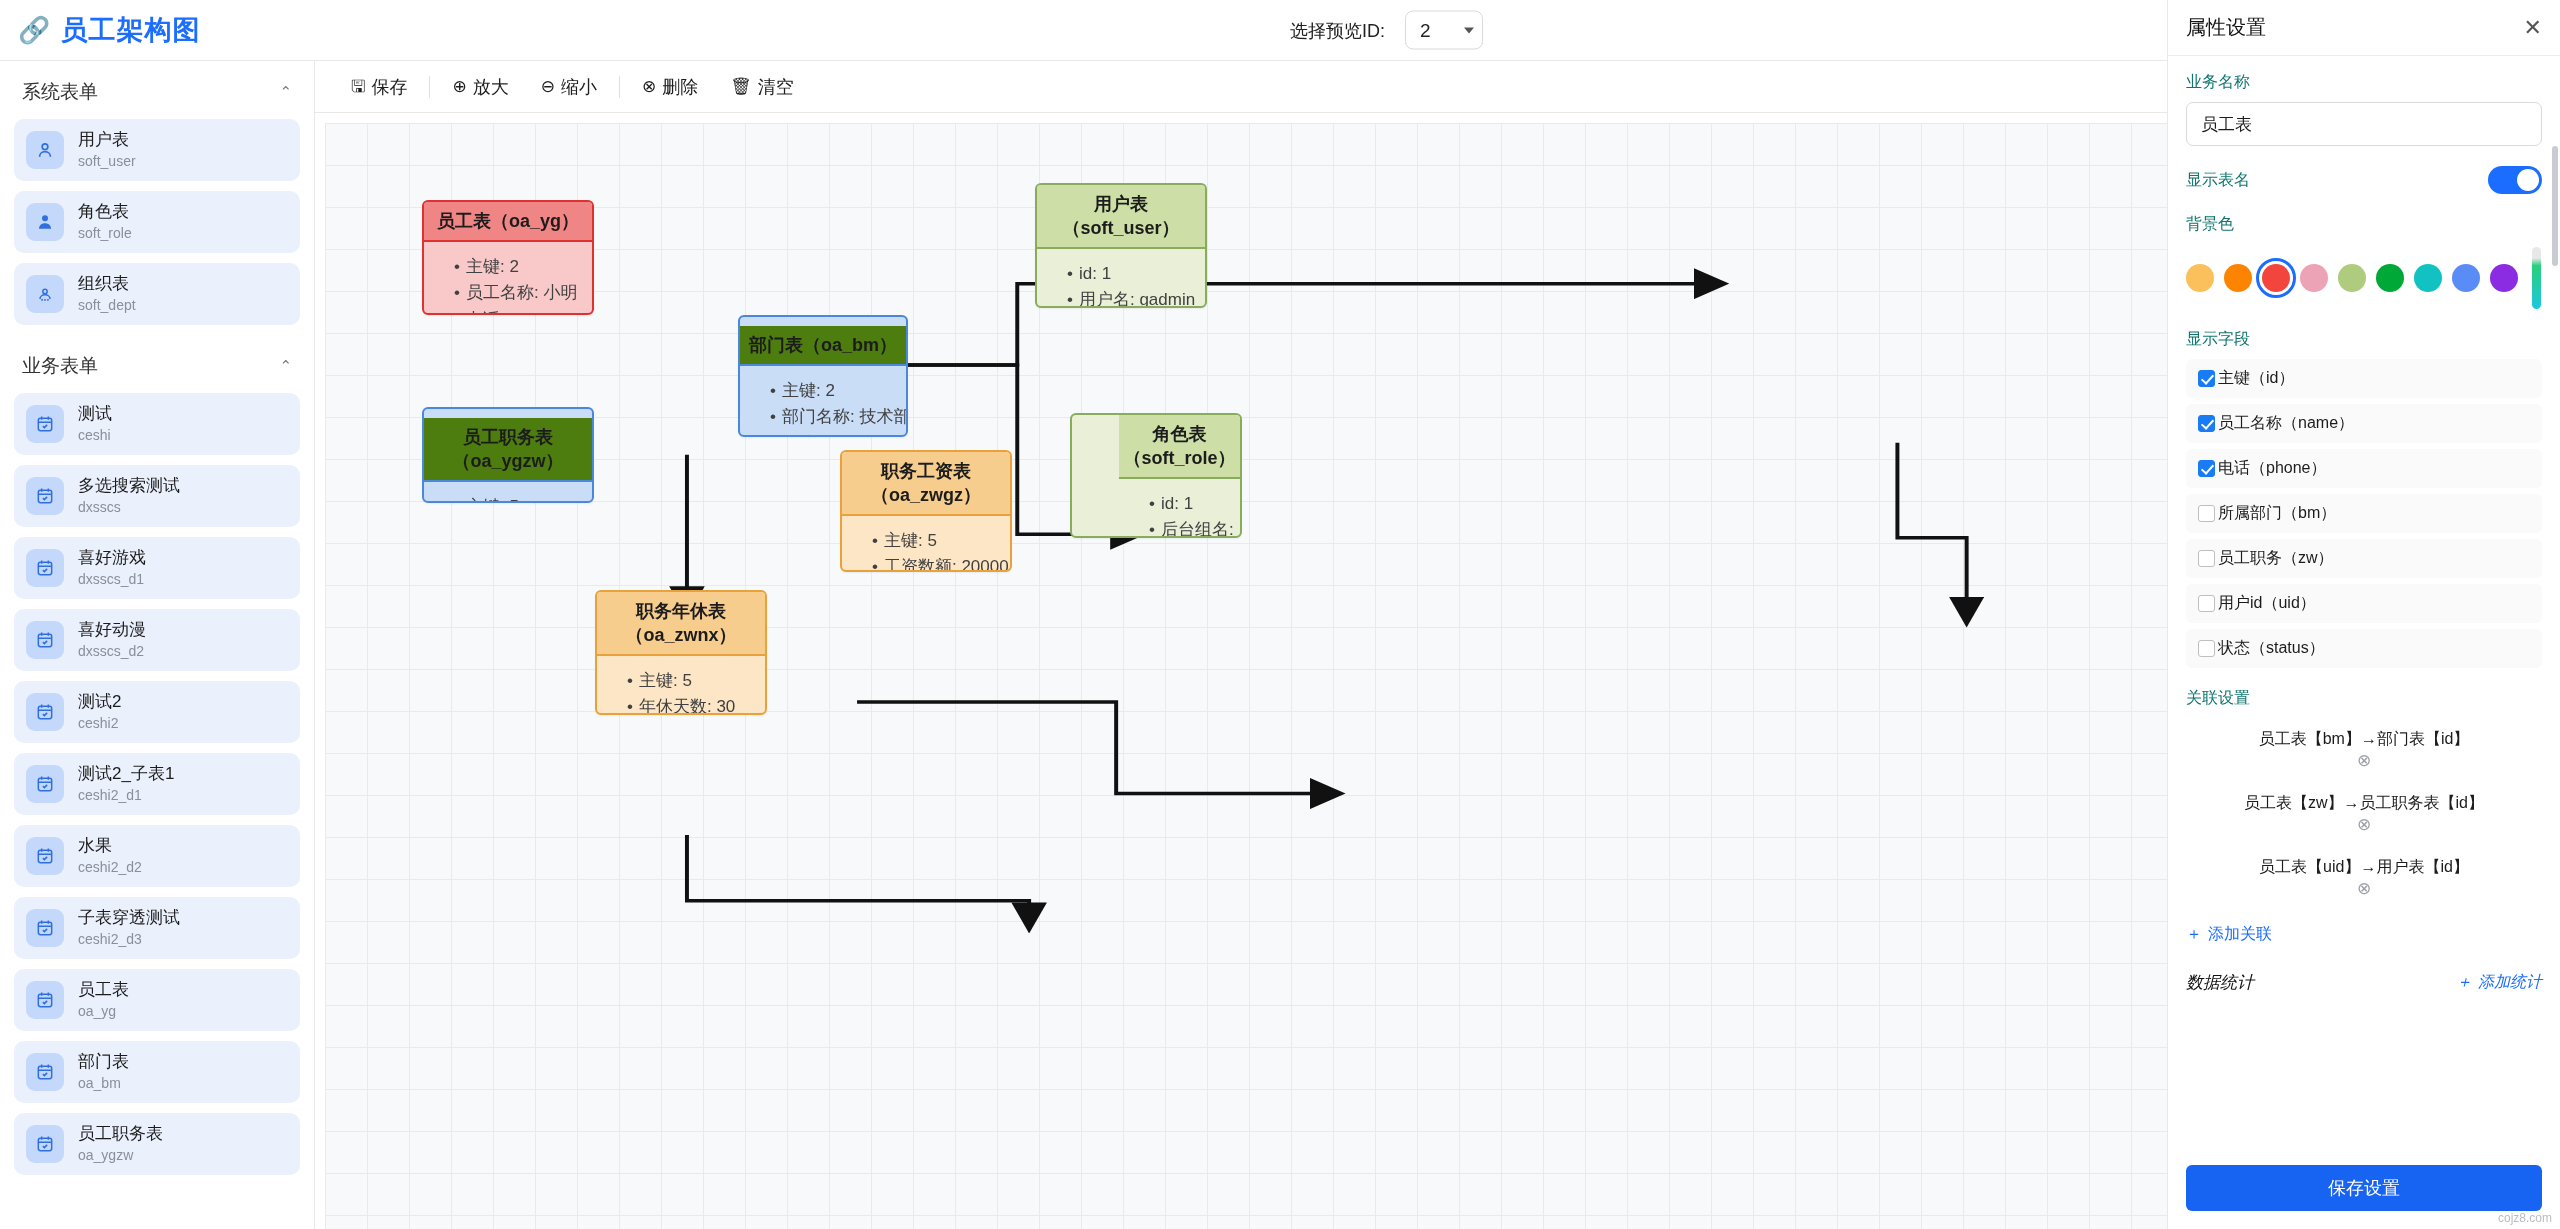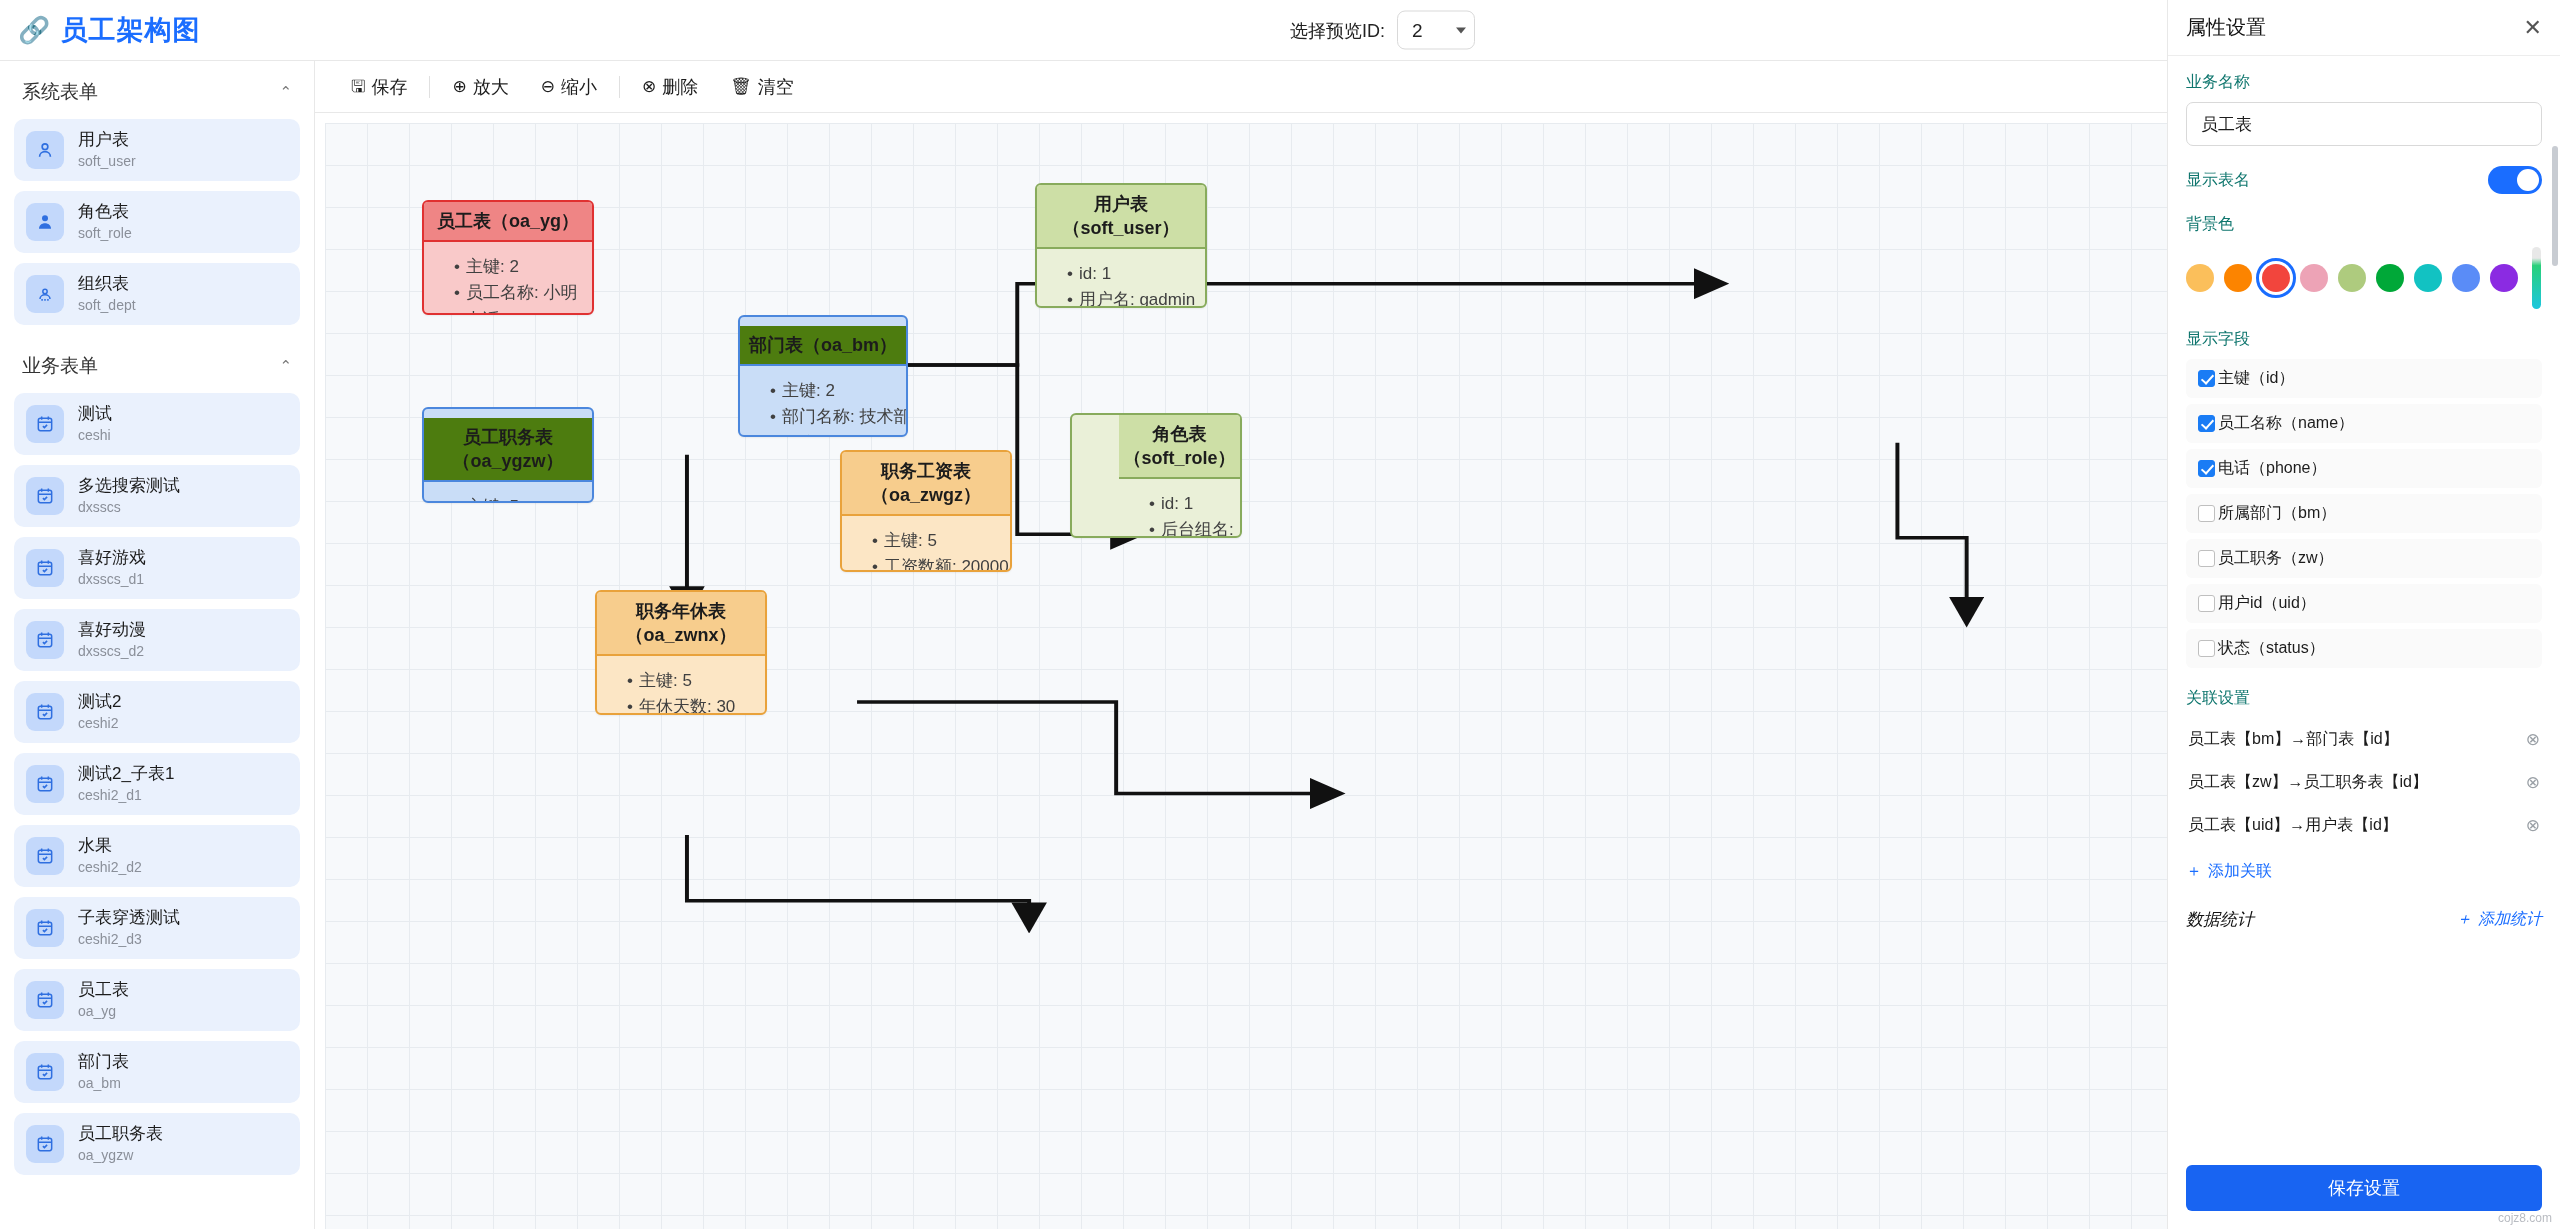--- a/index.html
+++ b/index.html
@@ -13,21 +13,21 @@
   
   .topbar {
     height: 60px; flex: 0 0 60px; position: relative;
     display: flex; align-items: center; background: #fff;
   }
   .brand { display: flex; align-items: center; gap: 10px; padding-left: 18px; }
   .brand-icon { color: #1a6dff; font-size: 26px; line-height: 1; }
   .brand-title { color: #1a6dff; font-size: 27px; font-weight: bold; letter-spacing: 1px; }
   .preview-pick {
     position: absolute; left: 1290px; top: 50%; transform: translateY(-50%);
-    display: flex; align-items: center; gap: 12px;
+    display: flex; align-items: center; gap: 20px;
   }
   .preview-label { font-size: 18px; color: #222; }
   .preview-select {
     width: 78px; height: 39px; border: 1px solid #d9d9d9; border-radius: 8px;
     background: #fff; font-size: 19px; color: #222; padding: 0 8px 0 14px;
     display: flex; align-items: center; justify-content: space-between; cursor: pointer;
   }
   .caret { width: 0; height: 0; border-left: 5px solid transparent; border-right: 5px solid transparent; border-top: 6px solid #555; }
 
   
@@ -147,21 +147,21 @@
   .chk.on { background: #1a7cf5; border-color: #1a7cf5; }
   .chk.on::after {
     content: ""; position: absolute; left: 5px; top: 1px; width: 5px; height: 10px;
     border: solid #fff; border-width: 0 2px 2px 0; transform: rotate(42deg);
   }
   .chk-label { font-size: 16px; color: #1c1c1c; }
 
   .sec-title { font-size: 17px; color: #111; }
   .rel-row {
     display: flex; align-items: center; justify-content: space-between;
-    padding: 11px 2px; font-size: 16px; color: #1c1c1c;
+    padding: 11px 2px; font-size: 16px; color: #1c1c1c; flex-direction: column;
   }
   .rel-del { color: #9aa0a6; font-size: 17px; cursor: pointer; }
   .link-add { color: #1a6dff; font-size: 16px; cursor: pointer; display: flex; align-items: center; gap: 6px; }
   .save-btn {
     position: absolute; left: 18px; right: 18px; bottom: 18px; height: 46px;
     background: #1864f2; color: #fff; font-size: 18px; border: none; border-radius: 6px;
     cursor: pointer; font-family: inherit;
   }
   .scrollbar {
     position: absolute; right: 2px; top: 90px; width: 6px; height: 120px;

